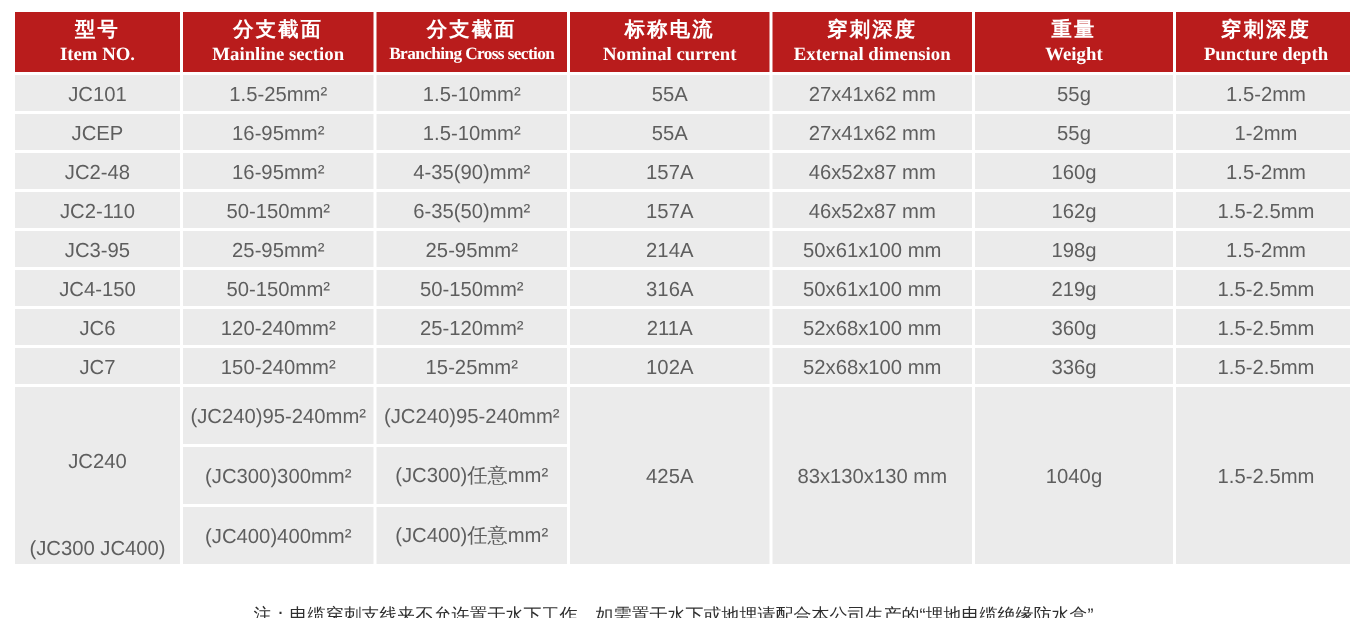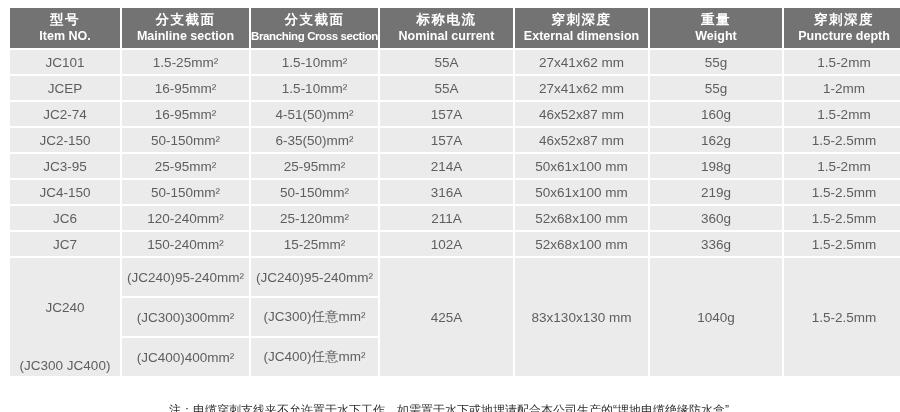--- a/index.html
+++ b/index.html
@@ -8,30 +8,30 @@
     font-family:"Liberation Sans","DejaVu Sans",sans-serif;
   }
   .tbl{
     margin:6px 0 0 8px;
     width:882px;
     border-collapse:separate;
     border-spacing:2px;
     table-layout:fixed;
   }
   .tbl th{
-    background:#737373;
+    background:#b91c1c;
     color:#ffffff;
     font-weight:bold;
     padding:3px 0 4px;
     vertical-align:middle;
     text-align:center;
   }
   .th-zh{display:block;font-size:13.5px;letter-spacing:1.5px;line-height:17px;}
-  .th-en{display:block;font-size:12.5px;line-height:16px;}
-  .tbl th:nth-child(3) .th-en{font-size:11.5px;letter-spacing:-0.4px;text-align:right;}
+  .th-en{display:block;font-size:12.5px;line-height:16px;font-family:Liberation Serif, serif;}
+  .tbl th:nth-child(3) .th-en{font-size:11.5px;letter-spacing:-0.4px;}
   .tbl td{
     background:#ebebeb;
     color:#5e5e5e;
     font-size:13.5px;
     text-align:center;
     vertical-align:middle;
     height:22px;
     overflow:hidden;
     white-space:nowrap;
   }
@@ -107,30 +107,30 @@
     <tr>
       <td>JCEP</td>
       <td>16-95mm²</td>
       <td>1.5-10mm²</td>
       <td>55A</td>
       <td>27x41x62 mm</td>
       <td>55g</td>
       <td>1-2mm</td>
     </tr>
     <tr>
-      <td>JC2-74</td>
+      <td>JC2-48</td>
       <td>16-95mm²</td>
-      <td>4-51(50)mm²</td>
+      <td>4-35(90)mm²</td>
       <td>157A</td>
       <td>46x52x87 mm</td>
       <td>160g</td>
       <td>1.5-2mm</td>
     </tr>
     <tr>
-      <td>JC2-150</td>
+      <td>JC2-110</td>
       <td>50-150mm²</td>
       <td>6-35(50)mm²</td>
       <td>157A</td>
       <td>46x52x87 mm</td>
       <td>162g</td>
       <td>1.5-2.5mm</td>
     </tr>
     <tr>
       <td>JC3-95</td>
       <td>25-95mm²</td>

